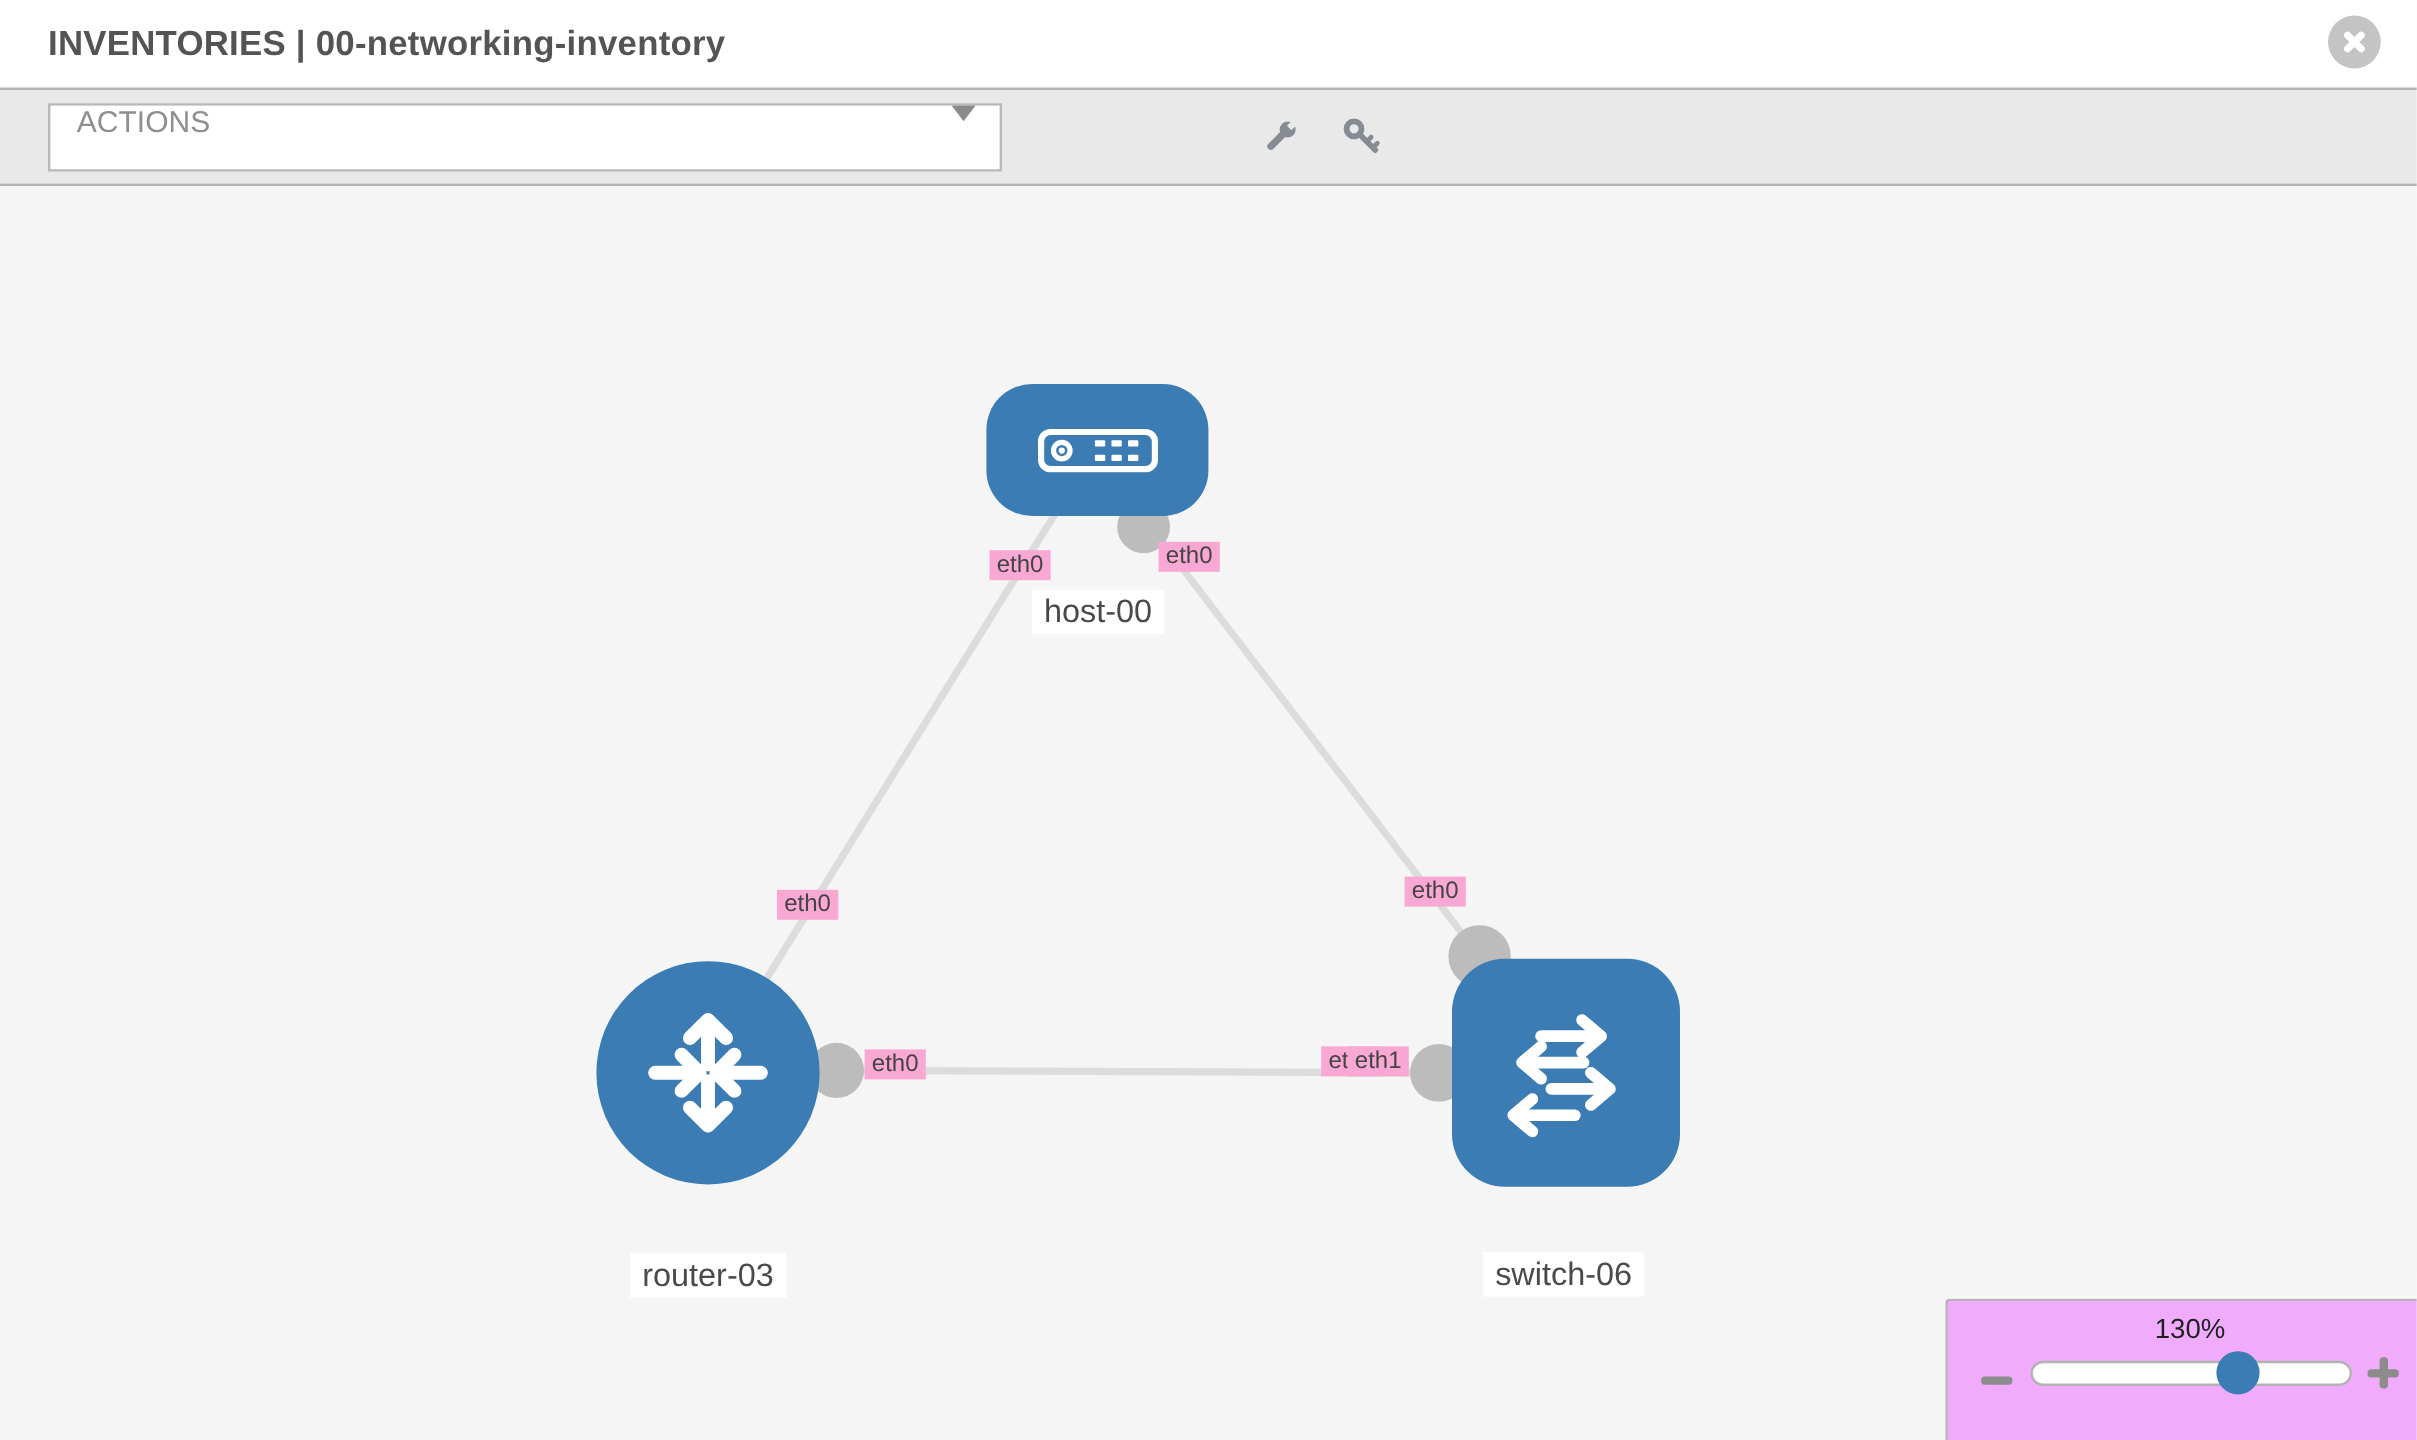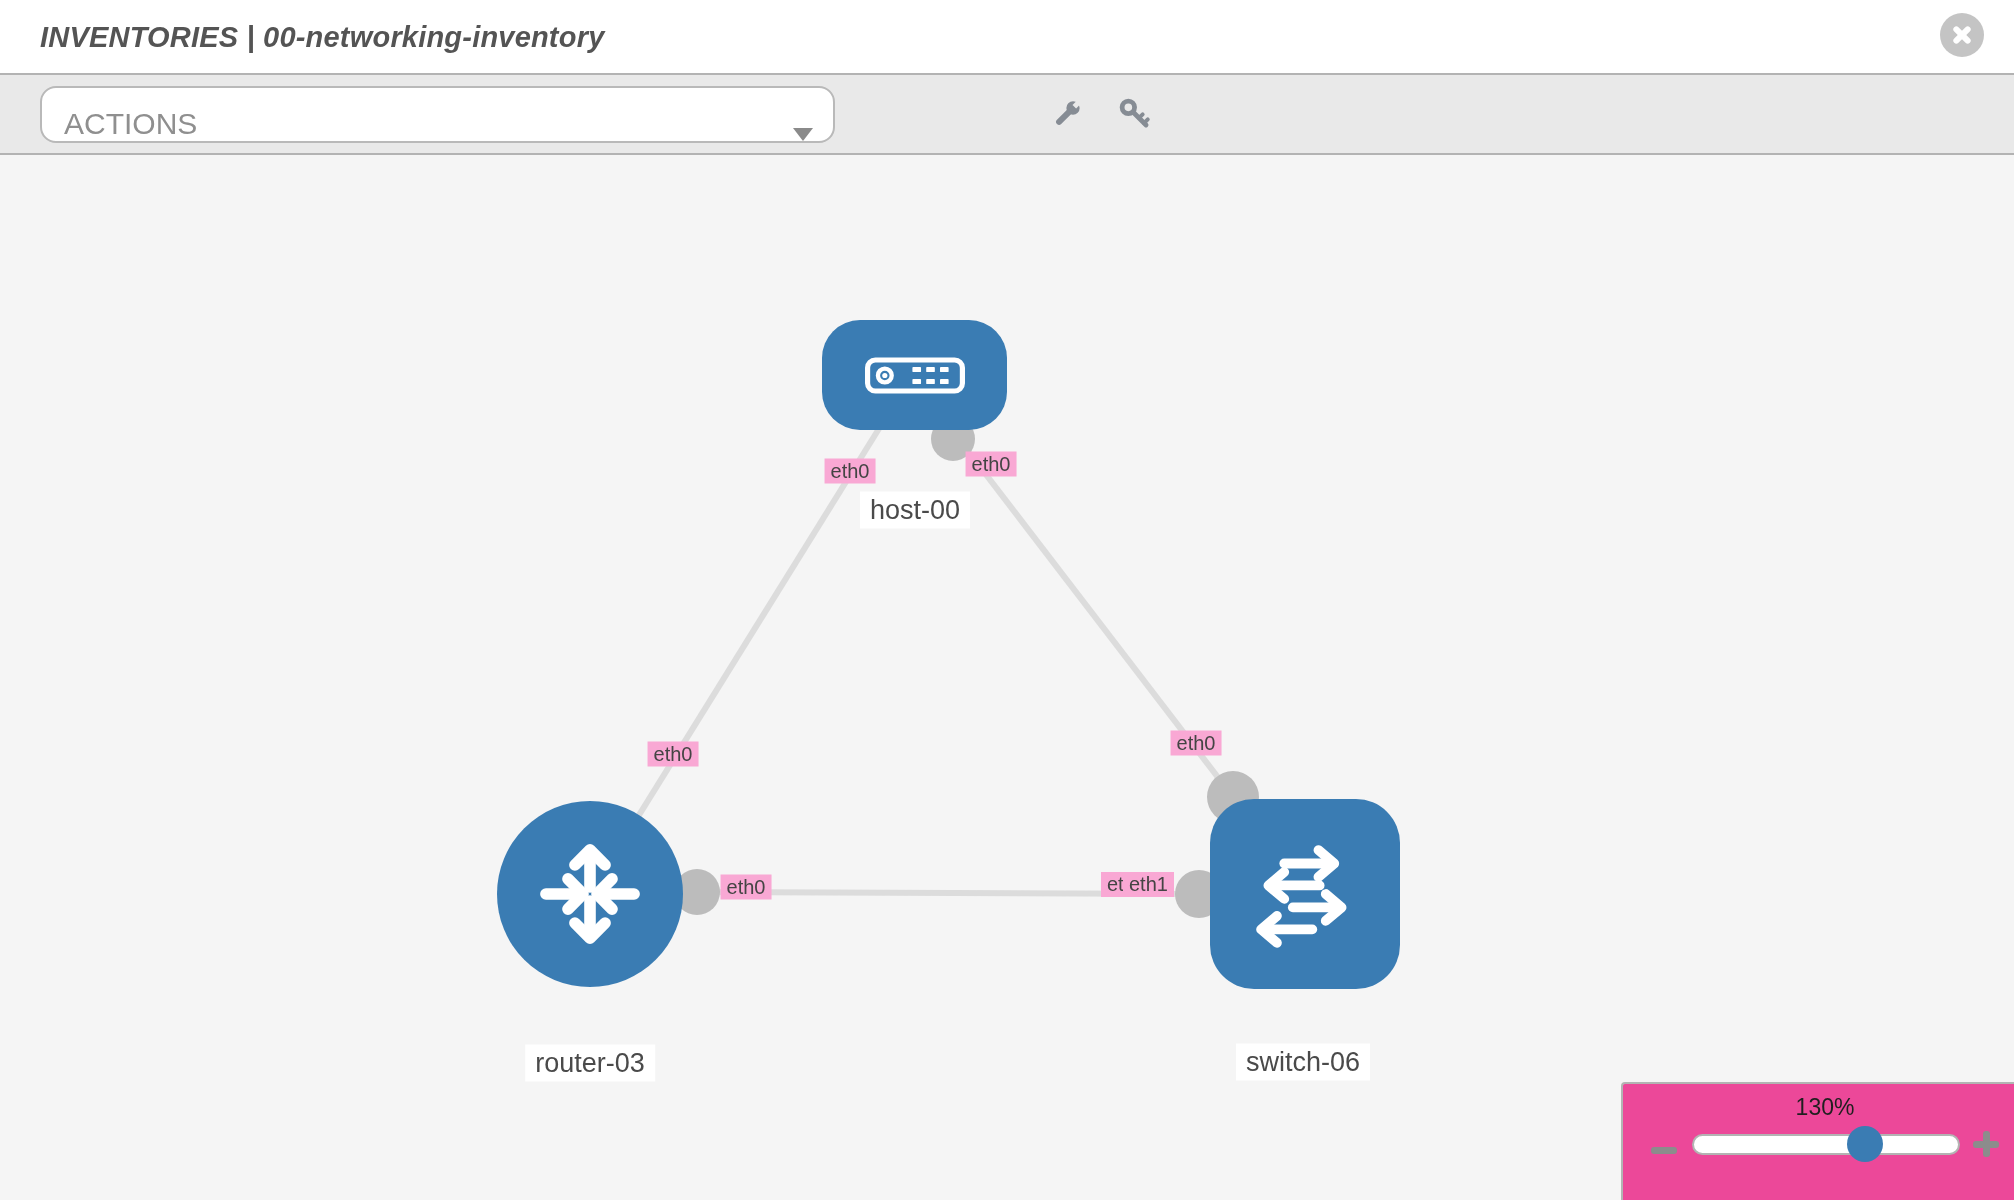--- a/index.html
+++ b/index.html
@@ -2,36 +2,36 @@
 <html><head>
 <meta charset="utf-8">
 <style>
   * { box-sizing: border-box; margin: 0; padding: 0; }
   html,body { width:2014px; height:1200px; overflow:hidden; }
   body { font-family:"Liberation Sans","DejaVu Sans",sans-serif; background:#fff; position:relative; }
 
   
   .header { position:absolute; left:0; top:0; width:2014px; height:73px; background:#fff; }
   .page-title { position:absolute; left:40px; top:50%; transform:translateY(-50%);
-                font-size:29px; font-weight:bold; color:#545454; letter-spacing:.2px;font-style:italic; }
+                font-size:29px; font-weight:bold; color:#545454; letter-spacing:.2px; }
   .close-btn { position:absolute; right:30px; top:13px; width:44px; height:44px;
                border-radius:50%; background:#c4c4c4; border:none; cursor:pointer; }
   .close-x { position:absolute; left:50%; top:50%; width:100%; height:100%; }
   .close-x i { position:absolute; left:-11px; top:-3px; width:22px; height:6px;
                background:#fff; border-radius:3px; display:block; }
   .close-x i.b1 { transform:rotate(45deg); }
   .close-x i.b2 { transform:rotate(-45deg); }
 
   
   .toolbar { position:absolute; left:0; top:73px; width:2014px; height:82px; background:#e9e9e9;
              border-top:2px solid #b3b3b3; border-bottom:2px solid #b3b3b3;
              display:flex; align-items:center; padding:0 40px; }
-  .select { height:57px; background:#fff; border:2px solid #b9b9b9; border-radius:16px;
-            display:flex; align-items:flex-end; justify-content:space-between;
-            padding:0 20px 0 22px; font-size:30px; color:#8f8f8f; cursor:pointer; }
+  .select { height:57px; background:#fff; border:2px solid #b9b9b9; border-radius:0;
+            display:flex; align-items:flex-start; justify-content:space-between;
+            padding:0 20px 0 22px; font-size:25px; color:#8f8f8f; cursor:pointer; }
   .select-actions { width:795px; }
   .select-search  { width:795px; margin-left:30px; }
   .caret { width:0; height:0; border-left:10px solid transparent; border-right:10px solid transparent;
            border-top:13px solid #8a8a8a; }
   .tool-btn { width:34px; height:34px; background:transparent; border:none; cursor:pointer; padding:0; }
   .tool-btn.wrench { margin-left:215px; }
   .tool-btn.key    { margin-left:34px; }
   .tool-btn svg { width:34px; height:34px; display:block; }
 
   
@@ -64,21 +64,21 @@
   .pl-host-right   { left:991px;  top:309px; }
   .pl-rh-mid       { left:673px;  top:599px; }
   .pl-hs-mid       { left:1196px; top:588px; }
   .pl-router-right { left:746px;  top:732px; }
   .port-label.raw  { transform:none; }
   .pl-switch-under { left:1101px; top:717px; z-index:4; }
   .pl-switch-over  { left:1123px; top:717px; z-index:5; }
 
   
   .zoom-panel { position:absolute; left:1621px; top:927px; width:393px; height:118px; z-index:10;
-                background:#ec4899; border:2px solid #b3b3b3; border-right:none; border-bottom:none;
+                background:#f0abfc; border:2px solid #b3b3b3; border-right:none; border-bottom:none;
                 border-top-left-radius:4px; }
   .zoom-level { position:absolute; left:202px; top:10px; transform:translateX(-50%);
                 font-size:23px; color:#1f1f1f; }
   .zoom-minus { position:absolute; left:28px; top:53px; width:26px; height:26px;
                 background:transparent; border:none; cursor:pointer; }
   .zoom-minus i { position:absolute; left:0; top:10px; width:26px; height:7px;
                   background:#8c8c8c; border-radius:3px; display:block; }
   .zoom-track { position:absolute; left:69px; top:50px; width:268px; height:21px;
                 background:#fff; border:2px solid #b3b3b3; border-radius:11px; cursor:pointer; }
   .zoom-thumb { position:absolute; left:224px; top:42px; width:36px; height:36px;

